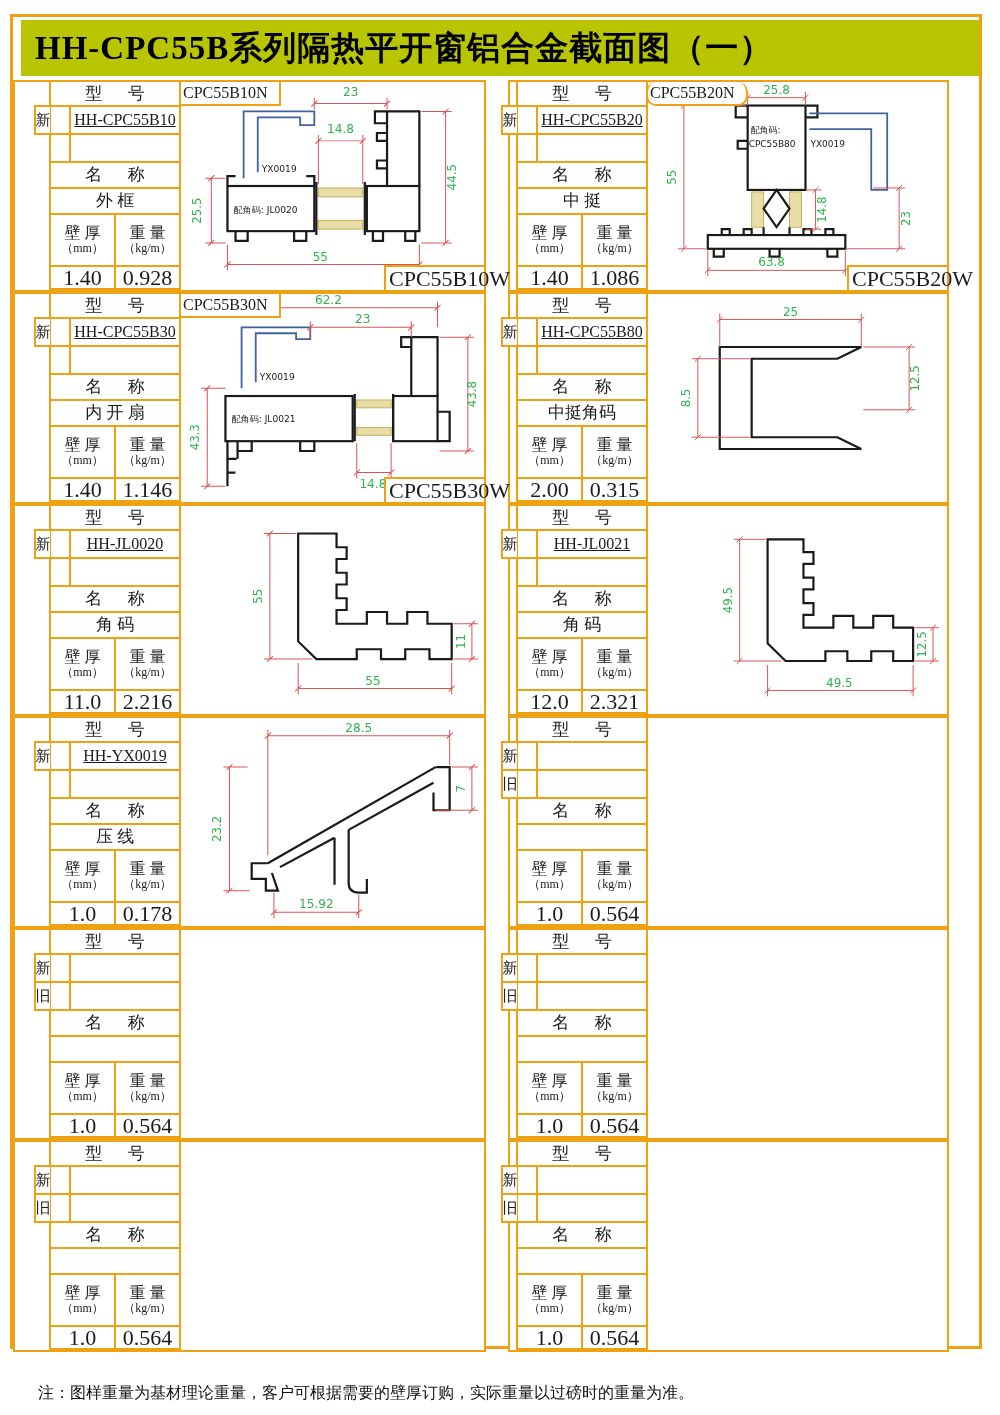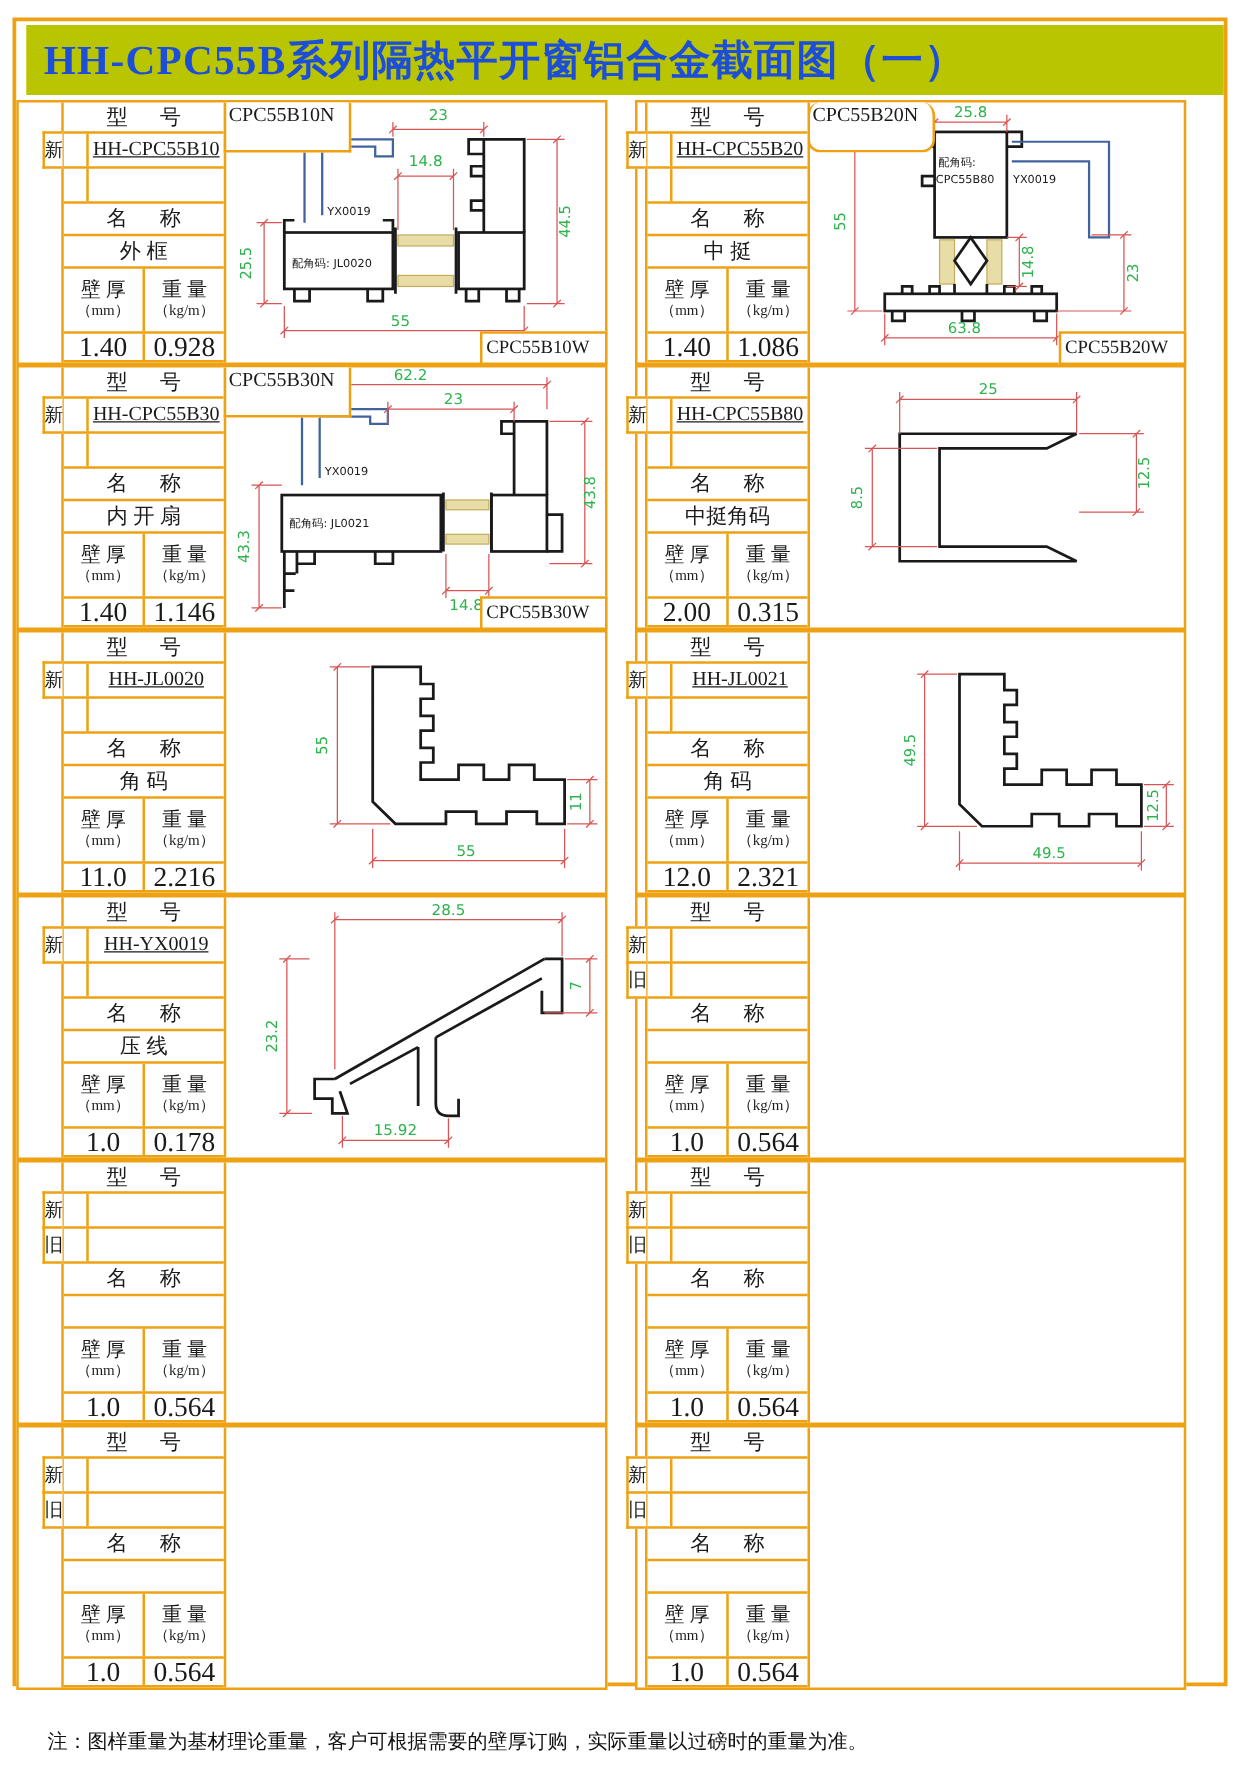--- a/index.html
+++ b/index.html
@@ -10,21 +10,21 @@
     --blue:#41639d;
     --ink:#1a1a1a;
   }
   *{margin:0;padding:0;box-sizing:border-box;}
   body{width:1000px;height:1415px;position:relative;background:#fff;
        font-family:"Liberation Serif",serif;color:var(--ink);overflow:hidden;}
   .frame{position:absolute;left:10px;top:14px;width:972px;height:1335px;
          border:3px solid var(--orange);background:#fff;}
   .titlebar{margin:3px 0 4px 8px;height:56px;background:var(--green);
             display:flex;align-items:center;padding-left:14px;}
-  .titlebar h1{font-size:33px;font-weight:bold;letter-spacing:1px;color:#1d4ed8;}
+  .titlebar h1{font-size:33px;font-weight:bold;letter-spacing:1px;color:#000000;}
   .grid{display:grid;grid-template-columns:473px 441px;column-gap:22px;
         grid-auto-rows:212px;width:936px;}
   .cell{position:relative;border:2px solid var(--orange);background:#fff;}
   .itable{width:132px;height:100%;border-left:2px solid var(--orange);
           border-right:2px solid var(--orange);display:flex;flex-direction:column;}
   .padL .itable{margin-left:34px}
   .padR .itable{margin-left:6px}
   .tr{border-bottom:2px solid var(--orange);display:flex;align-items:center;
       justify-content:center;font-size:17px;white-space:pre;}
   .hdr{height:26px;}
@@ -39,26 +39,26 @@
       display:flex;align-items:center;justify-content:center;
       font-style:normal;font-size:15px;}
   .noch .ch{border:none;background:transparent;}
   .vv{flex:1;text-align:center;font-size:16px;text-decoration:underline;}
   .col{flex:1;align-self:stretch;display:flex;align-items:center;justify-content:center;}
   .units .col:first-child,.vals .col:first-child,.last .col:first-child{
       border-right:2px solid var(--orange);}
   .units .col{flex-direction:column;line-height:1.05;}
   .units b{font-weight:normal;font-size:16px;}
   .units em{font-style:normal;font-size:12px;}
-  .tagn{position:absolute;top:0;left:164px;width:102px;height:40px;
+  .tagn{position:absolute;top:0;left:164px;width:102px;height:24px;
         border:2px solid var(--orange);border-top:none;background:#fff;
         font-size:16px;line-height:21px;padding-left:2px;z-index:3;}
   .padR .tagn{left:136px;border-radius:10px;}
   .tagw{position:absolute;right:-2px;bottom:-2px;width:102px;height:27px;
-        border:2px solid var(--orange);background:#fff;font-size:15px;
+        border:2px solid var(--orange);background:#fff;font-size:22px;
         line-height:23px;padding-left:3px;z-index:3;}
   .draw{position:absolute;top:0;left:166px;width:calc(100% - 166px);height:100%;}
   .padR .draw{left:138px;width:calc(100% - 138px);}
   .blk{fill:none;stroke:var(--ink);stroke-width:2.2;}
   .thm{fill:#e9dda7;stroke:#c2ae5d;stroke-width:1;}
   .blu{fill:none;stroke:var(--blue);stroke-width:1.8;}
   .dim{fill:none;stroke:var(--dimred);stroke-width:1;}
   .dg{fill:var(--dimgreen);font-size:12px;font-family:"DejaVu Sans",sans-serif;text-anchor:middle;}
   .pl{fill:var(--ink);font-size:9px;font-family:"DejaVu Sans",sans-serif;}
   .footnote{position:absolute;left:38px;top:1383px;font-size:16px;color:#111;text-align:center;}

